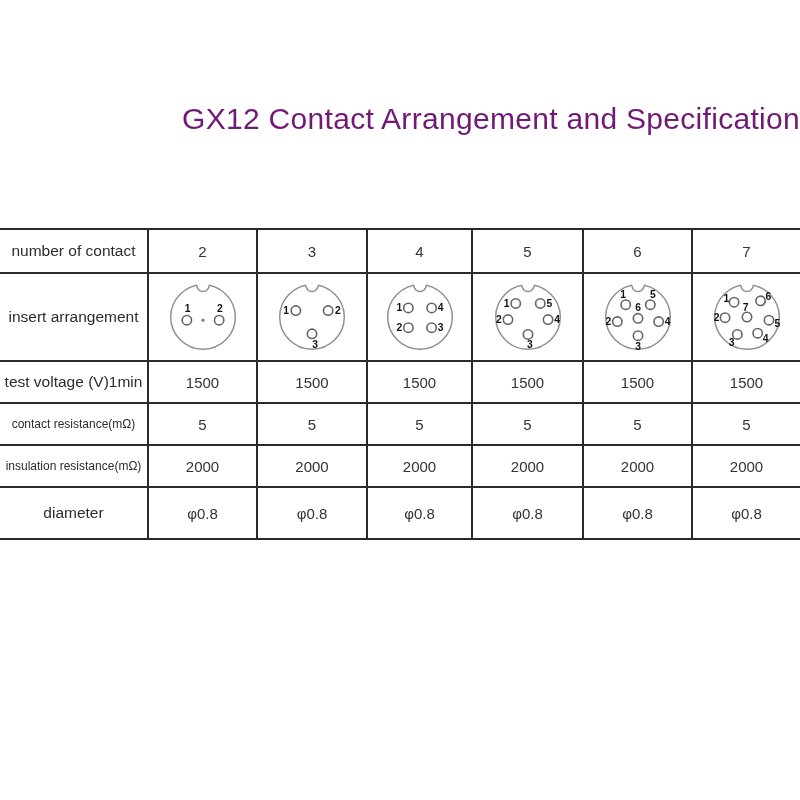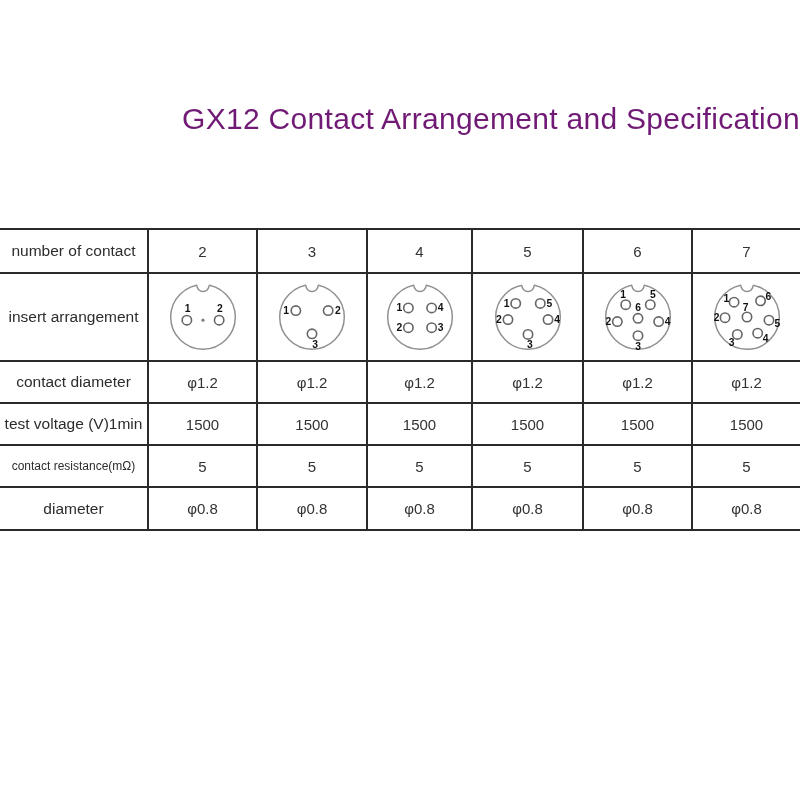--- a/index.html
+++ b/index.html
@@ -20,21 +20,21 @@
     text-align:center;vertical-align:middle;padding:0;background:#fff;
     overflow:hidden;white-space:nowrap;
   }
   .spec th.lbl{font-weight:400;font-size:15.5px;color:#2c2c2c;border-left:none}
   .spec th.lbl.small{font-size:12px}
   .spec td{font-size:15px;color:#333}
   .spec td:last-child{border-right:none}
   .spec tr.r0{height:44px}
   .spec tr.r1{height:88px}
   .spec tr.rx{height:42px}
-  .spec tr.rlast{height:43px}
+  .spec tr.rlast{height:52px}
   .spec svg{display:block;margin:0 auto}
 </style>
 </head>
 <body>
 
 <h1 class="page-title">GX12 Contact Arrangement and Specification</h1>
 
 <table class="spec">
   <colgroup>
     <col style="width:148px">
@@ -149,46 +149,46 @@
             <circle cx="-0.3" cy="0.54" r="0.145" fill="#fff" stroke="#666666" stroke-width="0.05"></circle>
             <text x="-0.48" y="0.8" font-size="0.32" font-weight="bold" fill="#111111" text-anchor="middle" dominant-baseline="central" font-family="&quot;Liberation Sans&quot;, sans-serif">3</text>
             <circle cx="0.33" cy="0.5" r="0.145" fill="#fff" stroke="#666666" stroke-width="0.05"></circle>
             <text x="0.58" y="0.66" font-size="0.32" font-weight="bold" fill="#111111" text-anchor="middle" dominant-baseline="central" font-family="&quot;Liberation Sans&quot;, sans-serif">4</text>
             <circle cx="0" cy="0" r="0.145" fill="#fff" stroke="#666666" stroke-width="0.05"></circle>
             <text x="-0.04" y="-0.3" font-size="0.32" font-weight="bold" fill="#111111" text-anchor="middle" dominant-baseline="central" font-family="&quot;Liberation Sans&quot;, sans-serif">7</text>
           </svg>
         </td>
       </tr>
       <tr class="rx">
-        <th class="lbl">contact diameter</th>
-        <td>φ1.2</td>
-        <td>φ1.2</td>
-        <td>φ1.2</td>
-        <td>φ1.2</td>
-        <td>φ1.2</td>
-        <td>φ1.2</td>
-      </tr>
-      <tr class="rx">
         <th class="lbl">test voltage (V)1min</th>
         <td>1500</td>
         <td>1500</td>
         <td>1500</td>
         <td>1500</td>
         <td>1500</td>
         <td>1500</td>
       </tr>
       <tr class="rx">
         <th class="lbl small">contact resistance(mΩ)</th>
         <td>5</td>
         <td>5</td>
         <td>5</td>
         <td>5</td>
         <td>5</td>
         <td>5</td>
       </tr>
+      <tr class="rx">
+        <th class="lbl small">insulation resistance(mΩ)</th>
+        <td>2000</td>
+        <td>2000</td>
+        <td>2000</td>
+        <td>2000</td>
+        <td>2000</td>
+        <td>2000</td>
+      </tr>
       <tr class="rx rlast">
         <th class="lbl">diameter</th>
         <td>φ0.8</td>
         <td>φ0.8</td>
         <td>φ0.8</td>
         <td>φ0.8</td>
         <td>φ0.8</td>
         <td>φ0.8</td>
       </tr>
     </tbody>

